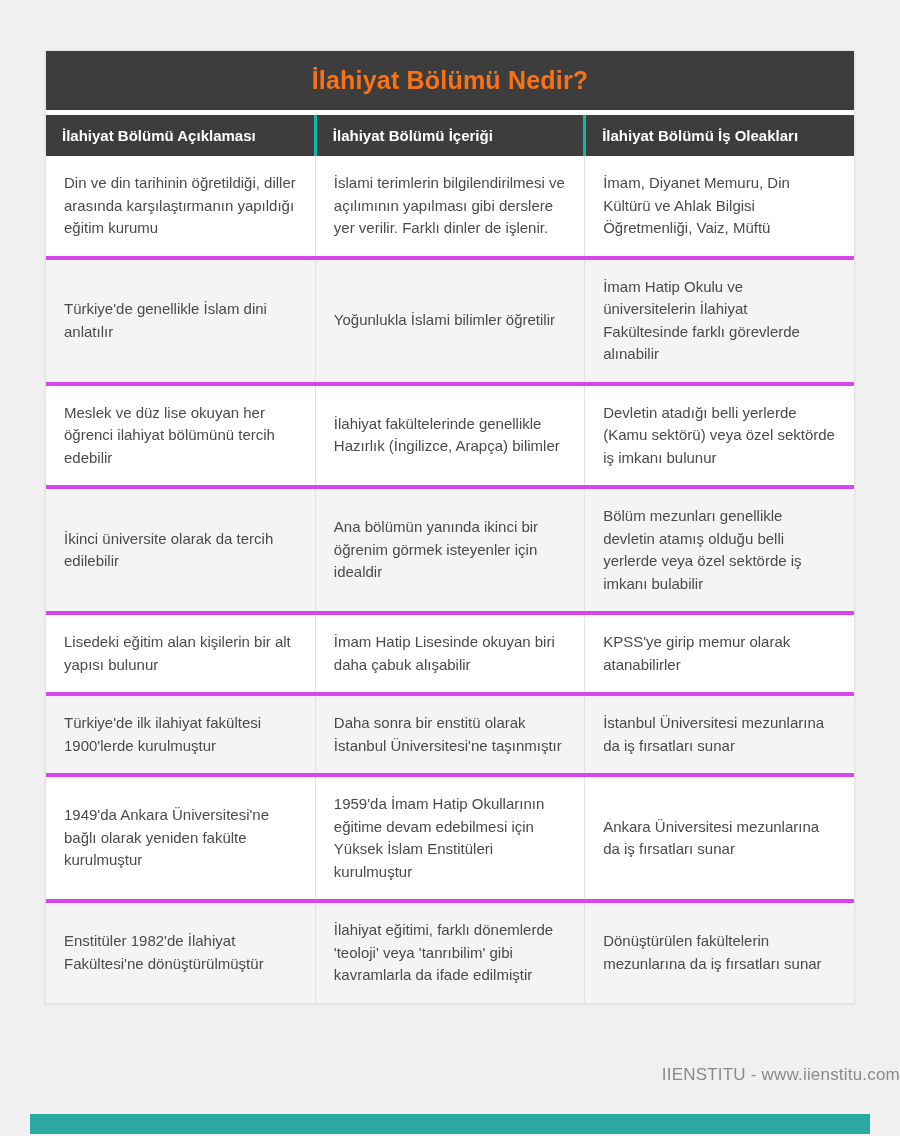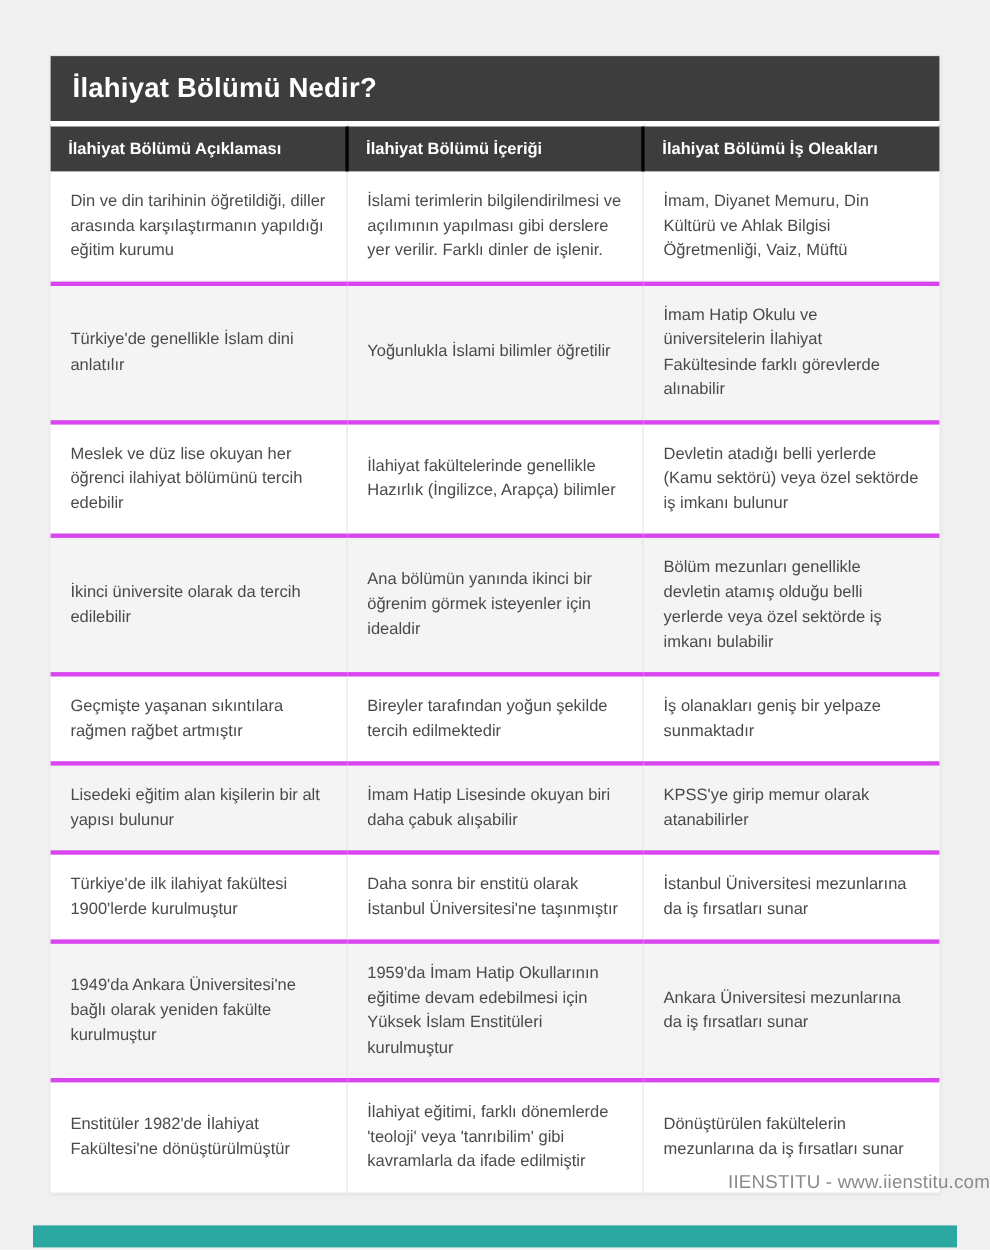--- a/index.html
+++ b/index.html
@@ -19,40 +19,41 @@
     left: 45px;
     top: 50px;
     width: 810px;
     background: #ffffff;
     border: 1px solid #e2e2e2;
     box-shadow: 0 1px 3px rgba(0,0,0,0.06);
     box-sizing: border-box;
   }
   .title-bar {
     background: #3d3d3d;
-    color: #ffffff;
+    color: #f97316;
     font-size: 25px;
     font-weight: bold;
     padding: 15px 20px;
     letter-spacing: 0.2px;
+    text-align: center;
   }
   table {
     width: 100%;
     border-collapse: collapse;
     table-layout: fixed;
   }
   thead th {
     background: #3d3d3d;
     color: #ffffff;
     font-size: 15px;
     font-weight: bold;
     text-align: left;
     padding: 12px 16px;
     border-top: 5px solid #ffffff;
-    border-left: 3px solid #000000;
+    border-left: 3px solid #14b8a6;
   }
   thead th:first-child {
     border-left: none;
   }
   tbody td {
     padding: 16px 18px;
     font-size: 15px;
     color: #4a4a4a;
     line-height: 1.5;
     vertical-align: middle;
@@ -118,25 +119,20 @@
           <td>Meslek ve düz lise okuyan her öğrenci ilahiyat bölümünü tercih edebilir</td>
           <td>İlahiyat fakültelerinde genellikle Hazırlık (İngilizce, Arapça) bilimler</td>
           <td>Devletin atadığı belli yerlerde (Kamu sektörü) veya özel sektörde iş imkanı bulunur</td>
         </tr>
         <tr>
           <td>İkinci üniversite olarak da tercih edilebilir</td>
           <td>Ana bölümün yanında ikinci bir öğrenim görmek isteyenler için idealdir</td>
           <td>Bölüm mezunları genellikle devletin atamış olduğu belli yerlerde veya özel sektörde iş imkanı bulabilir</td>
         </tr>
         <tr>
-          <td>Geçmişte yaşanan sıkıntılara rağmen rağbet artmıştır</td>
-          <td>Bireyler tarafından yoğun şekilde tercih edilmektedir</td>
-          <td>İş olanakları geniş bir yelpaze sunmaktadır</td>
-        </tr>
-        <tr>
           <td>Lisedeki eğitim alan kişilerin bir alt yapısı bulunur</td>
           <td>İmam Hatip Lisesinde okuyan biri daha çabuk alışabilir</td>
           <td>KPSS'ye girip memur olarak atanabilirler</td>
         </tr>
         <tr>
           <td>Türkiye'de ilk ilahiyat fakültesi 1900'lerde kurulmuştur</td>
           <td>Daha sonra bir enstitü olarak İstanbul Üniversitesi'ne taşınmıştır</td>
           <td>İstanbul Üniversitesi mezunlarına da iş fırsatları sunar</td>
         </tr>
         <tr>

